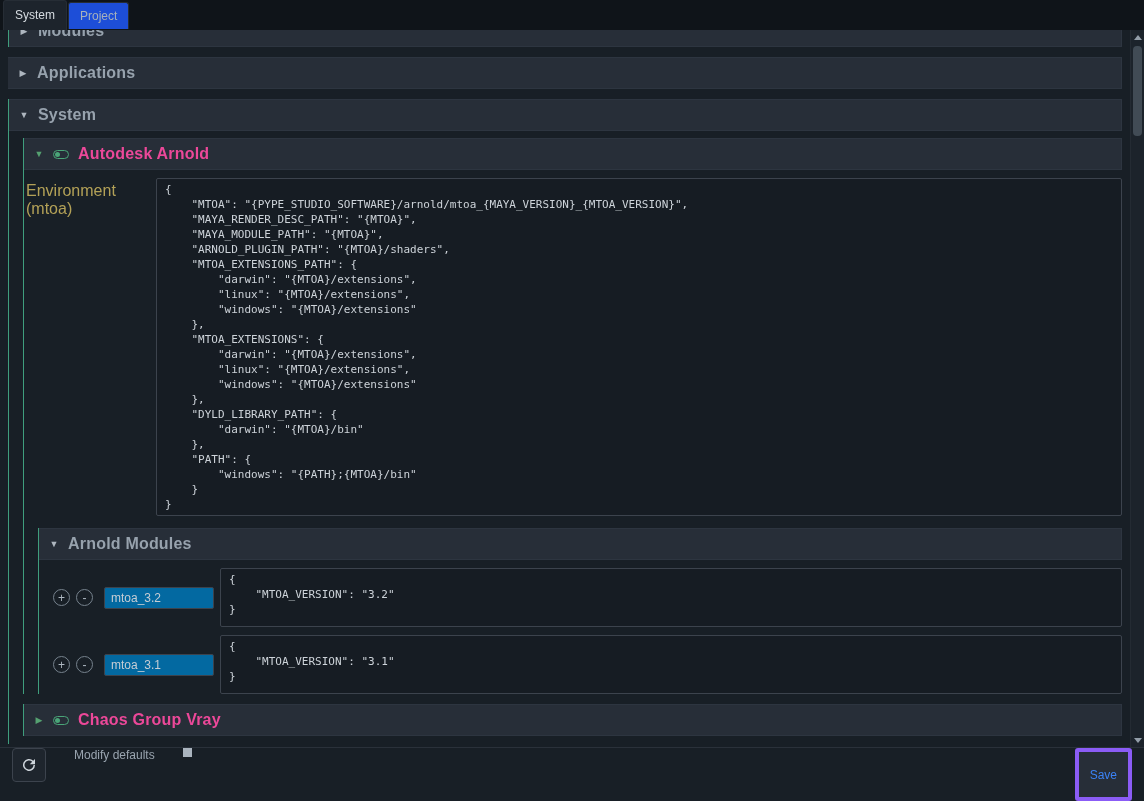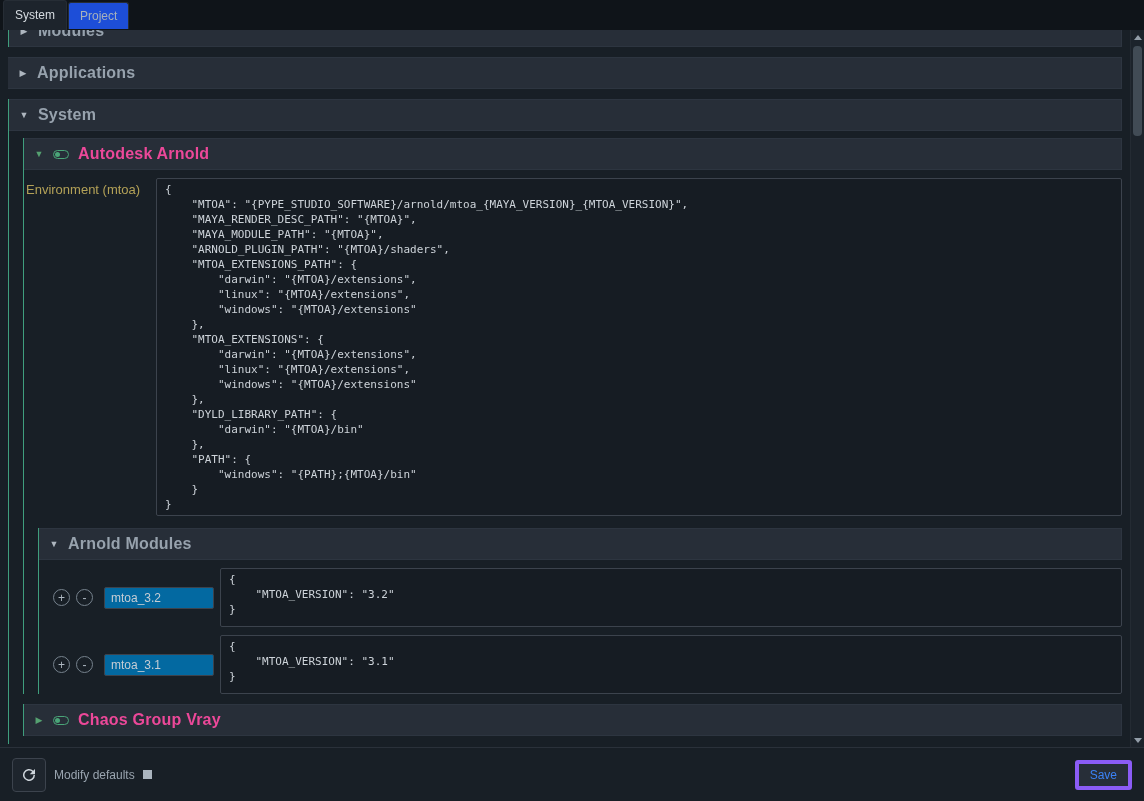--- a/index.html
+++ b/index.html
@@ -47,21 +47,21 @@
 
   .tools-body { padding: 7px 0 8px 14px; }
 
   .subgroup { border-left: 1px solid #3f9e7d; }
   .subgroup.vray { margin-top: 10px; }
   .arnold-body { padding-top: 8px; }
 
   .env-row { display: flex; align-items: flex-start; }
   .env-label {
     width: 122px; min-width: 122px; padding: 4px 8px 0 2px;
-    font-size: 13px; color: #b3a157;
+    font-size: 16px; color: #b3a157;
   }
   pre.editor {
     background: #161c23; border: 1px solid #3c434d; border-radius: 2px;
     margin: 0; padding: 3px 8px;
     font-family: "DejaVu Sans Mono", monospace;
     font-size: 11px; line-height: 15px; color: #cdd3d9;
     white-space: pre; overflow: hidden;
   }
   .env-editor { flex: 1 1 auto; }
 
@@ -93,21 +93,21 @@
   .sb-btn { height: 14px; display: flex; align-items: center; justify-content: center; }
   .tri-up { width: 0; height: 0; border-left: 4px solid transparent; border-right: 4px solid transparent; border-bottom: 5px solid #939ea9; }
   .tri-down { width: 0; height: 0; border-left: 4px solid transparent; border-right: 4px solid transparent; border-top: 5px solid #939ea9; }
   .sb-track { flex: 1 1 auto; position: relative; }
   .sb-thumb { position: absolute; top: 2px; left: 2px; width: 9px; height: 90px; background: #414b55; border-radius: 4px; }
 
   
   .footer {
     flex: 0 0 54px; height: 54px; box-sizing: border-box;
     border-top: 1px solid #2a313a; background: #181f26;
-    display: flex; align-items: center; padding: 0 12px; gap: 8px;
+    display: flex; padding: 0 12px; gap: 28px;
   }
   .icon-btn {
     width: 34px; height: 34px; box-sizing: border-box;
     background: #1e252d; border: 1px solid #3c434d; border-radius: 4px;
     display: flex; align-items: center; justify-content: center; padding: 0; cursor: default;
   }
   .footer-label { font-size: 12px; color: #9aa5b0; }
   .mini-square { width: 9px; height: 9px; background: #aab4be; display: inline-block; }
   .spacer { flex: 1 1 auto; }
   .save-btn {

